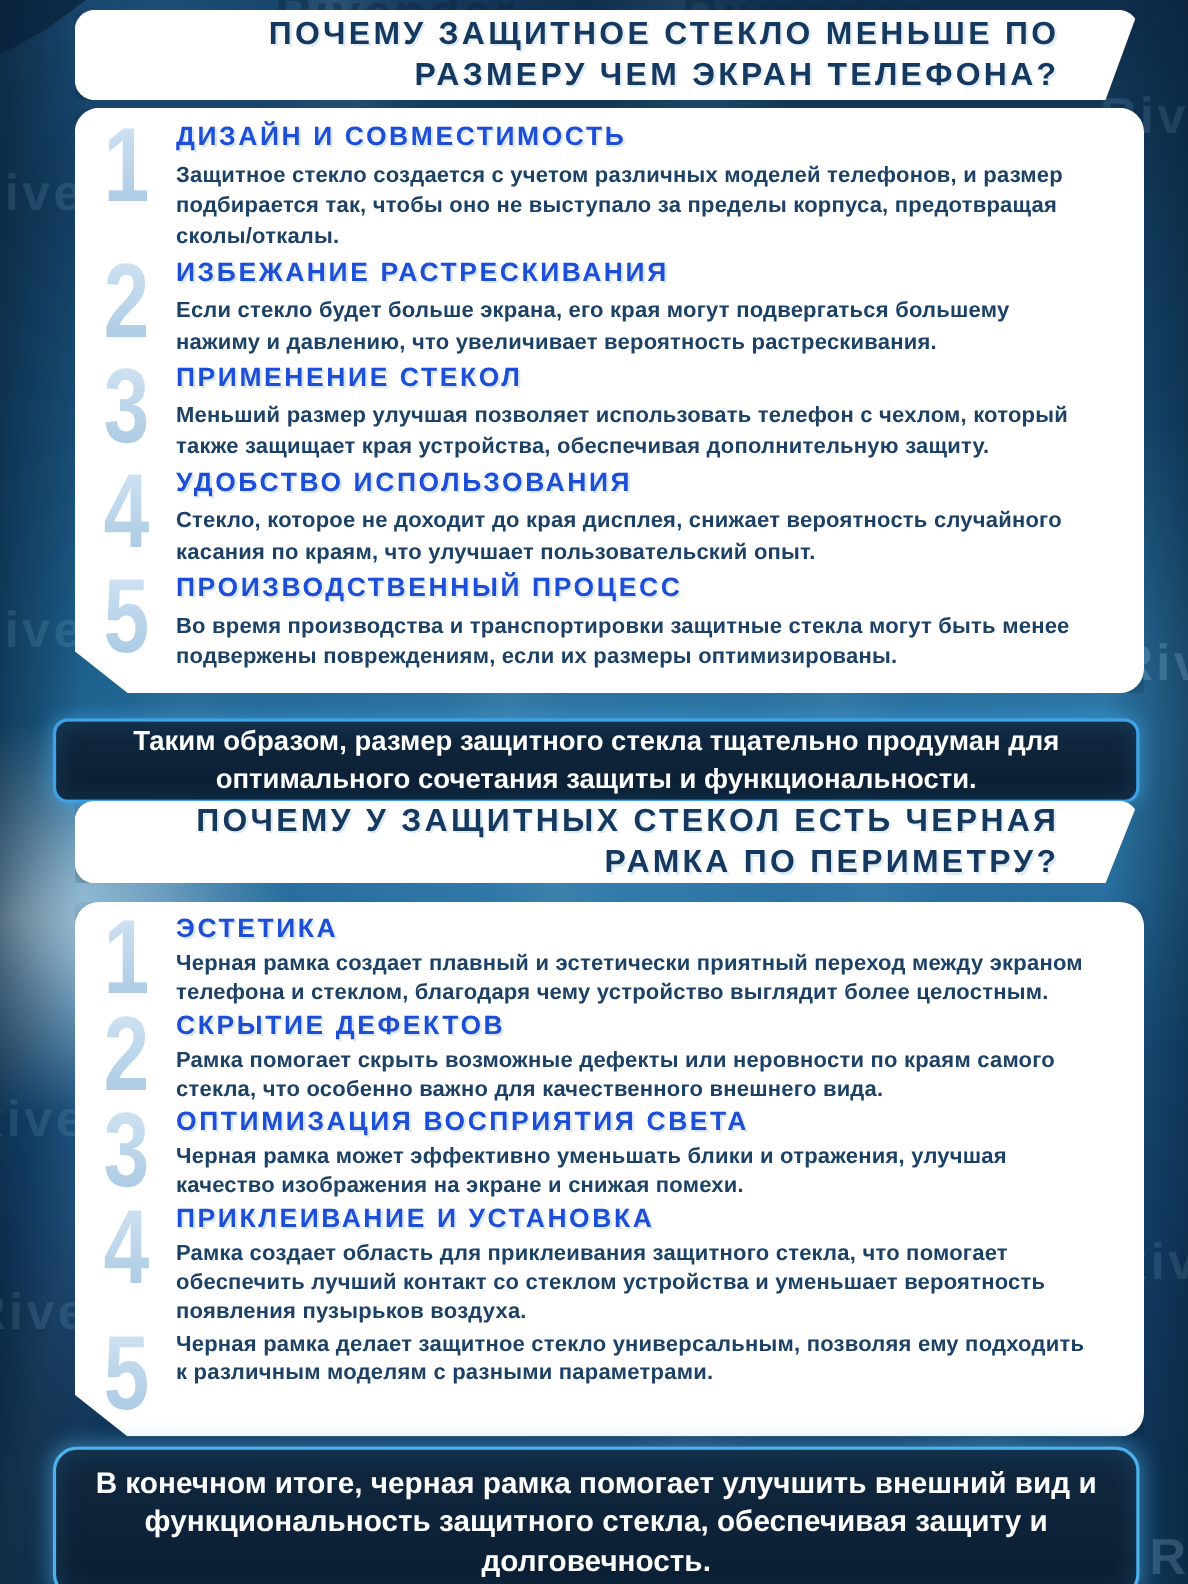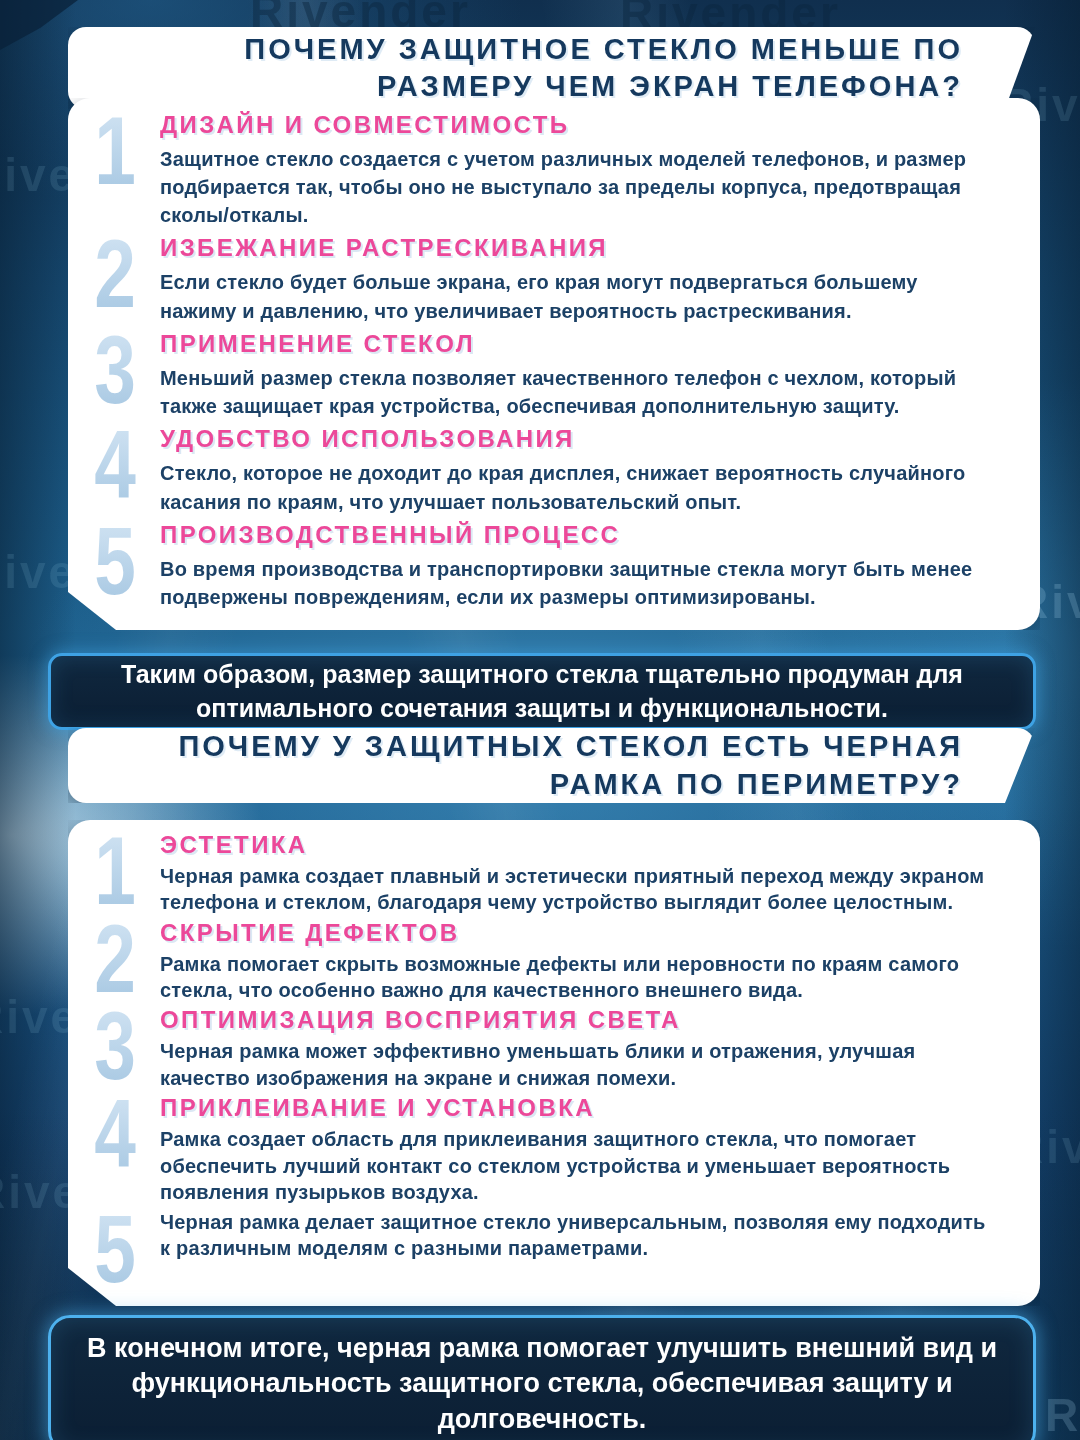--- a/index.html
+++ b/index.html
@@ -29,38 +29,38 @@
   .wm.dark{color:rgba(10,38,62,.45);}
   .wm.bright{color:rgba(180,224,248,.20);}
 
   .hdr{position:absolute;left:68px;width:967px;background:#ffffff;border-radius:18px;
     clip-path:polygon(0 0,100% 0,calc(100% - 30px) 100%,0 100%);
     box-shadow:0 5px 16px rgba(4,24,44,.4);
     display:flex;align-items:center;justify-content:flex-end;z-index:2;}
   .hdr-text{color:#15395e;font-weight:700;font-size:29px;line-height:1.28;letter-spacing:3px;
     text-align:right;padding-right:72px;max-width:870px;
     text-shadow:2px 2px 0 rgba(176,205,230,.4);}
-  #header1{top:27px;height:82px;}
+  #header1{top:9px;height:82px;}
   #header2{top:728px;height:75px;}
 
   .card{position:absolute;left:68px;width:972px;background:#ffffff;border-radius:22px;
     clip-path:polygon(0 0,100% 0,100% 100%,48px 100%,0 calc(100% - 38px));
     box-shadow:0 6px 18px rgba(4,24,44,.38);
     display:flex;flex-direction:column;justify-content:space-evenly;
     padding:8px 46px 14px 14px;box-sizing:border-box;z-index:2;}
   #card1{top:98px;height:532px;}
   #card2{top:820px;height:486px;}
 
   .item{display:flex;align-items:flex-start;}
   .num{width:66px;flex-shrink:0;text-align:center;font-weight:700;font-size:96px;line-height:.84;
     transform:scaleX(.78);transform-origin:center top;
     background:linear-gradient(180deg,#cfe2f2 0%,#a9c9e3 100%);
     -webkit-background-clip:text;background-clip:text;color:transparent;}
   .itxt{flex:1;padding-left:12px;}
-  .ititle{color:#ec4899;font-weight:700;font-size:24px;letter-spacing:2.4px;margin-bottom:6px;
+  .ititle{color:#1d4ed8;font-weight:700;font-size:24px;letter-spacing:2.4px;margin-bottom:6px;
     text-shadow:2px 2px 0 rgba(176,205,230,.45);}
   .ibody{color:#1c4166;font-weight:700;font-size:20px;line-height:1.42;letter-spacing:.2px;}
   #card2 .ibody{line-height:1.33;}
   #card2 .ititle{margin-bottom:4px;}
 
   .summary{position:absolute;left:48px;width:988px;box-sizing:border-box;z-index:2;
     background:linear-gradient(180deg,#10283f 0%,#0b1e33 100%);
     display:flex;align-items:center;justify-content:center;text-align:center;
     color:#ffffff;font-weight:700;}
   #summary1{top:633px;height:77px;border:3px solid #3ea2e4;border-radius:14px;
@@ -107,21 +107,21 @@
     <div class="num">2</div>
     <div class="itxt">
       <div class="ititle">ИЗБЕЖАНИЕ РАСТРЕСКИВАНИЯ</div>
       <div class="ibody">Если стекло будет больше экрана, его края могут подвергаться большему нажиму и давлению, что увеличивает вероятность растрескивания.</div>
     </div>
   </div>
   <div class="item">
     <div class="num">3</div>
     <div class="itxt">
       <div class="ititle">ПРИМЕНЕНИЕ СТЕКОЛ</div>
-      <div class="ibody">Меньший размер стекла позволяет качественного телефон с чехлом, который также защищает края устройства, обеспечивая дополнительную защиту.</div>
+      <div class="ibody">Меньший размер улучшая позволяет использовать телефон с чехлом, который также защищает края устройства, обеспечивая дополнительную защиту.</div>
     </div>
   </div>
   <div class="item">
     <div class="num">4</div>
     <div class="itxt">
       <div class="ititle">УДОБСТВО ИСПОЛЬЗОВАНИЯ</div>
       <div class="ibody">Стекло, которое не доходит до края дисплея, снижает вероятность случайного касания по краям, что улучшает пользовательский опыт.</div>
     </div>
   </div>
   <div class="item">

